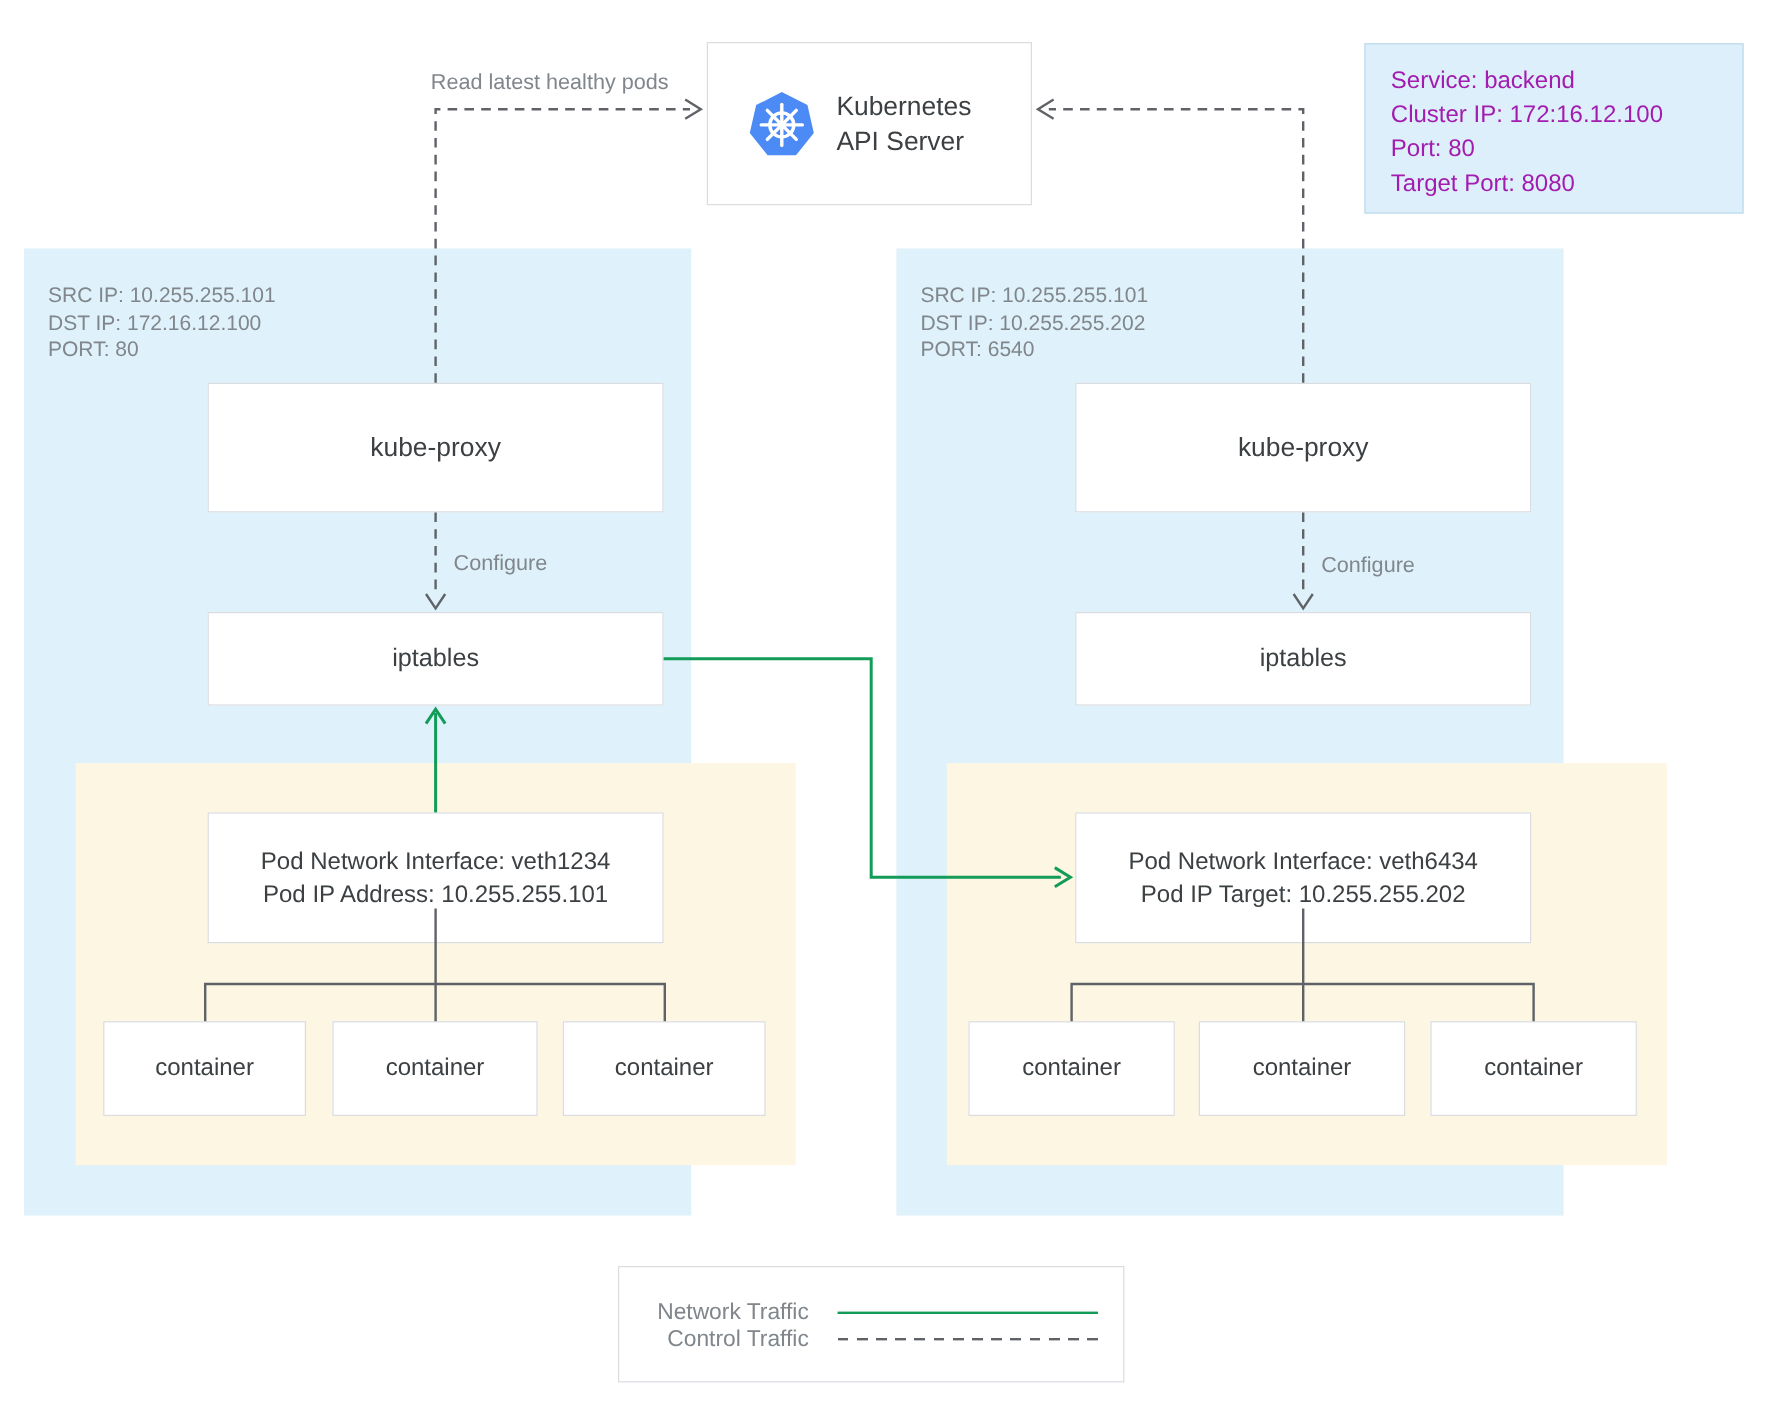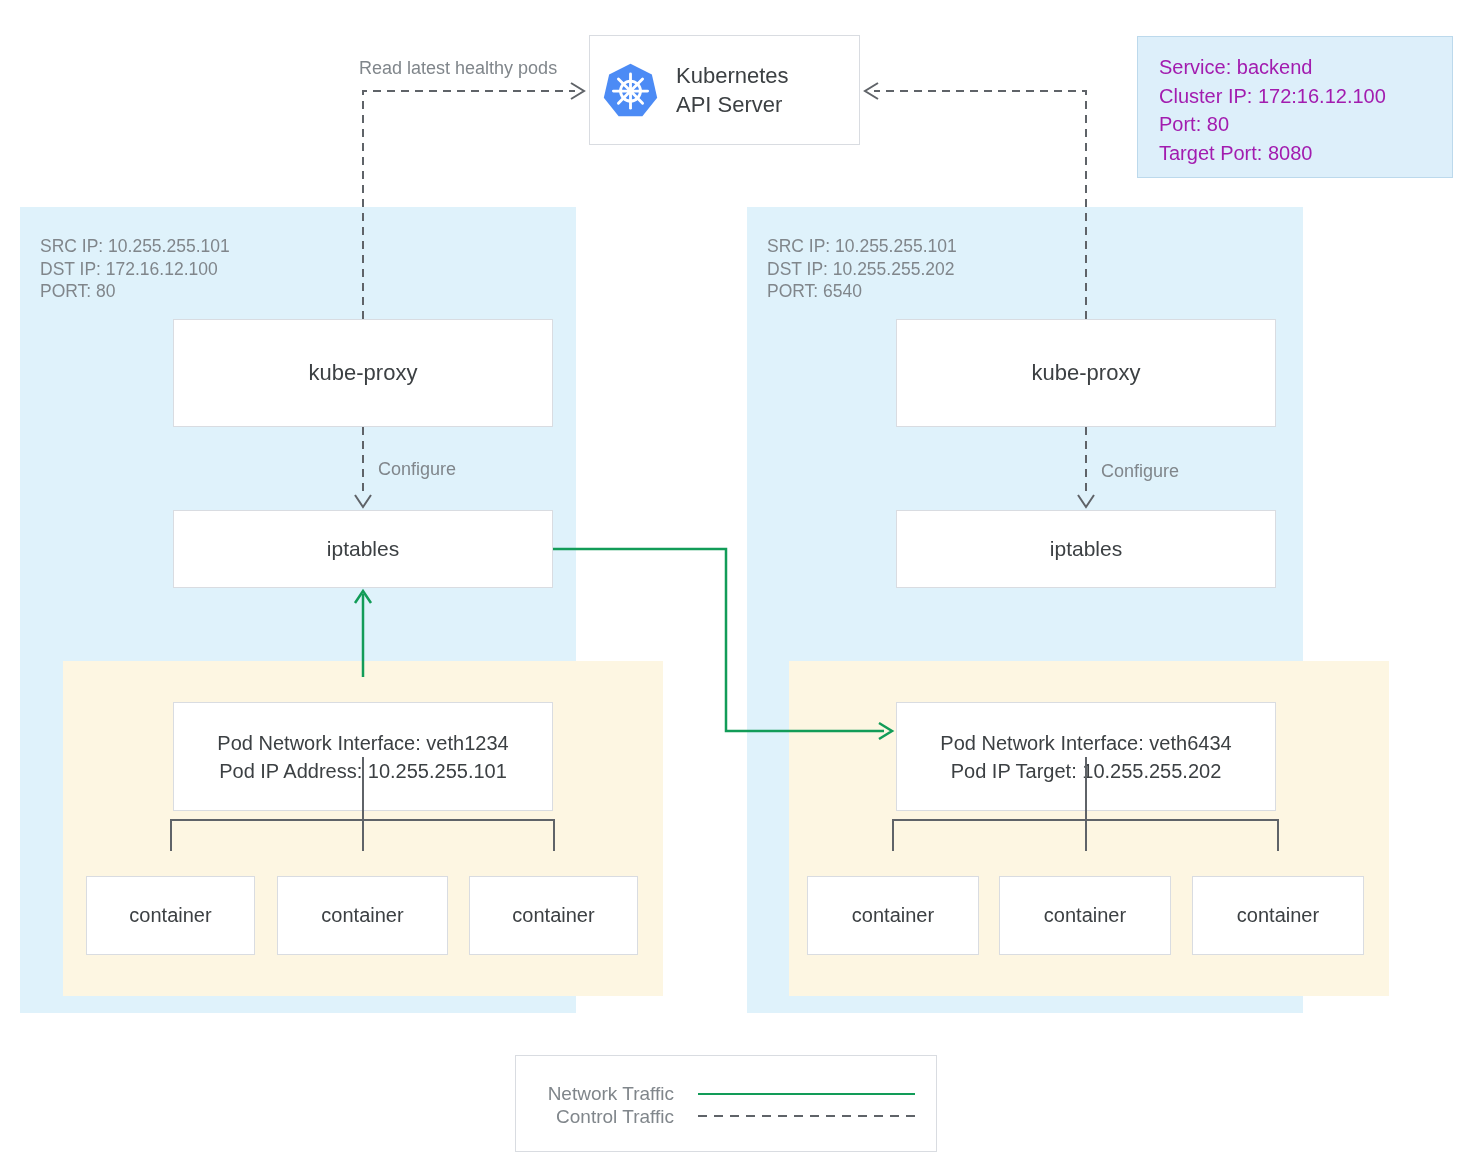--- a/index.html
+++ b/index.html
@@ -8,27 +8,27 @@
     font-family:"Liberation Sans", sans-serif;overflow:hidden;
   }
   .node{position:absolute;width:556px;height:806px;top:207px;background:#dff2fb;}
   .node-meta{position:absolute;left:20px;top:28px;font-size:17.5px;line-height:22.5px;color:#80868b;}
   .box{
     position:absolute;background:#ffffff;border:1.5px solid #d9dce1;box-sizing:border-box;
     display:flex;align-items:center;justify-content:center;text-align:center;color:#3c4043;
   }
   .kube-proxy{width:380px;height:108px;top:112px;font-size:22px;}
   .iptables{width:380px;height:78px;top:303px;font-size:21px;}
-  .pod{position:absolute;width:600px;height:335px;top:454px;background:#fdf6e2;}
+  .pod{position:absolute;width:600px;height:335px;top:429px;background:#fdf6e2;}
   .pod-if{width:380px;height:109px;top:41px;font-size:20px;line-height:28px;flex-direction:column;}
   .container-box{width:172px;height:79px;top:215px;font-size:20px;}
   .api-box{
-    position:absolute;left:589px;top:35px;width:271px;height:110px;background:#fff;
+    position:absolute;left:589px;top:35px;width:271px;height:136px;background:#fff;
     border:1.5px solid #d9dce1;box-sizing:border-box;display:flex;align-items:center;gap:17px;
-    padding-left:12px;
+    padding-left:33px;
   }
   .api-title{font-size:22px;line-height:29px;color:#3c4043;width:135px;}
   .service-box{
     position:absolute;left:1137px;top:19px;width:316px;height:142px;background:#ddeffa;
     border:1px solid #bcd9ec;box-sizing:border-box;padding:16px 0 0 21px;
     font-size:20px;line-height:28.5px;color:#a21caf;margin-top:17px;
   }
   .float-label{position:absolute;font-size:18px;color:#80868b;white-space:nowrap;}
   .legend{
     position:absolute;left:515px;top:1055px;width:422px;height:97px;background:#fff;

